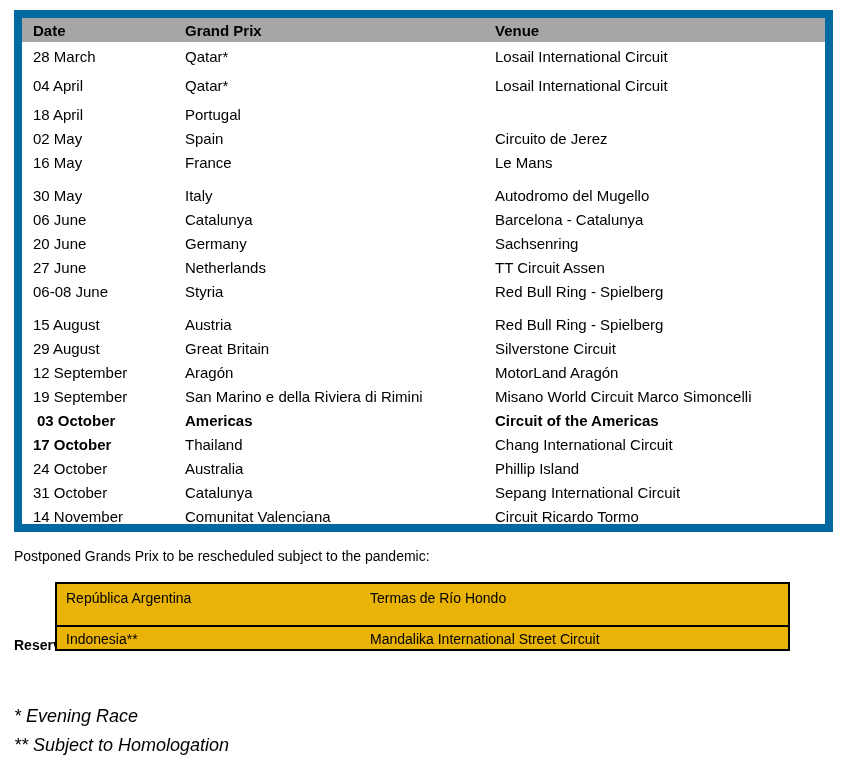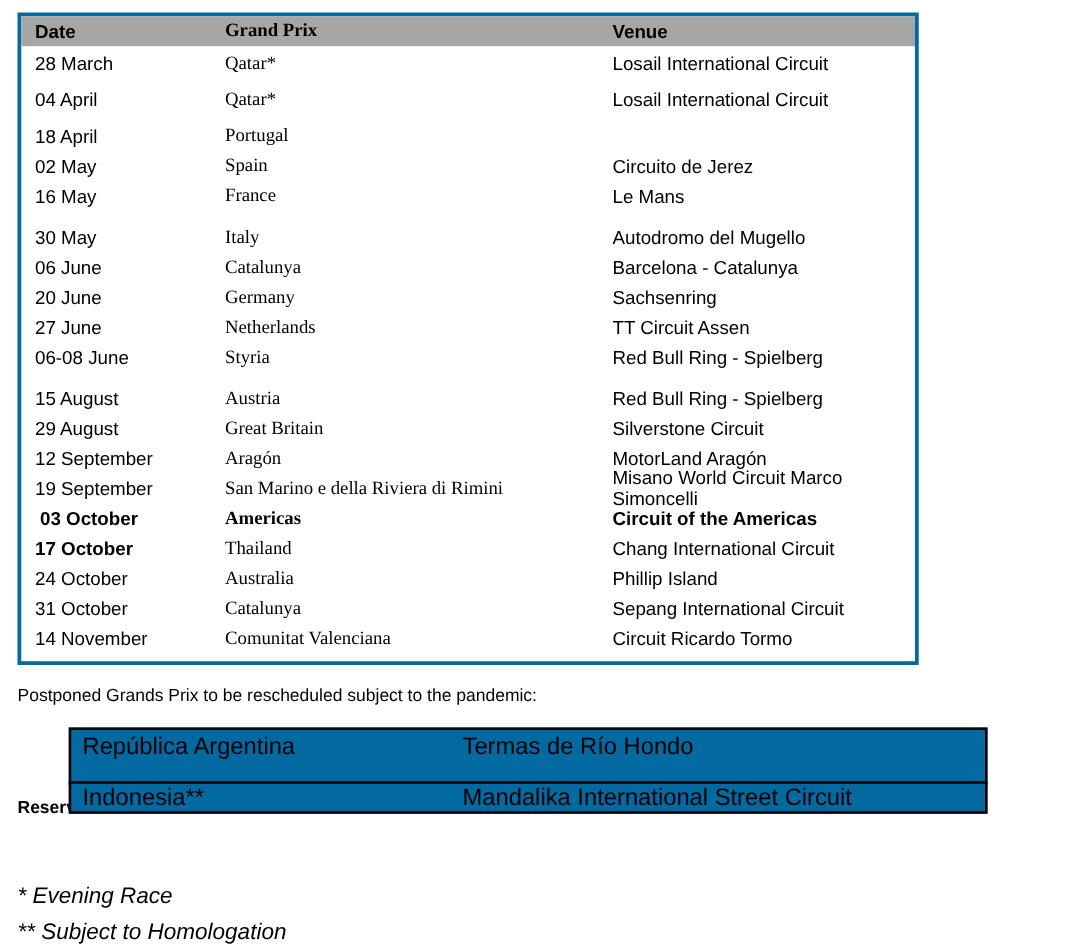--- a/index.html
+++ b/index.html
@@ -9,52 +9,52 @@
     font-family:"Liberation Sans", sans-serif;
     color:#000;
     position:relative;
     overflow:hidden;
   }
   .page { position:absolute; inset:0; }
 
   
   .gp-table {
     position:absolute; left:14px; top:10px;
-    width:721px; height:522px;
-    border:3px solid #0369a1;
+    width:819px; height:522px;
+    border:8px solid #0369a1;
     background:#fff;
   }
   .thead {
     display:flex; align-items:center;
     height:24px; margin-bottom:2px;
     font-weight:bold; font-size:15px;
   }
   .tbody { font-size:15px; }
   .trow { display:flex; align-items:center; height:24px; }
   .trow.gap-sm { margin-top:5px; }
   .trow.gap-lg { margin-top:9px; }
   .cell.date { width:163px; padding-left:11px; }
   .cell.date.indent { padding-left:15px; }
-  .cell.gp { width:310px;font-family:Liberation Serif, serif; }
+  .cell.gp { width:310px; }
   .cell.venue { flex:1; }
   .cell.b { font-weight:bold; }
 
   
   .note {
     position:absolute; left:14px; top:548px;
     font-size:14px;
   }
   .reserve-label {
     position:absolute; left:14px; top:637px;
     font-size:14px; font-weight:bold;
   }
   .subbox {
     position:absolute; left:55px; width:735px;
-    border:2px solid #000; background:#0369a1;
-    font-size:19px;
+    border:2px solid #000; background:#eab308;
+    font-size:14px;
   }
   .subbox.postponed { top:582px; height:46px; }
   .subbox.reserve   { top:625px; height:26px; }
   .subrow { display:flex; align-items:center; height:24px; }
   .subbox.postponed .subrow { margin-top:2px; }
   .scell.sgp { width:313px; padding-left:9px; }
   .scell.svenue { flex:1; }
 
   .footnote {
     position:absolute; left:14px;

